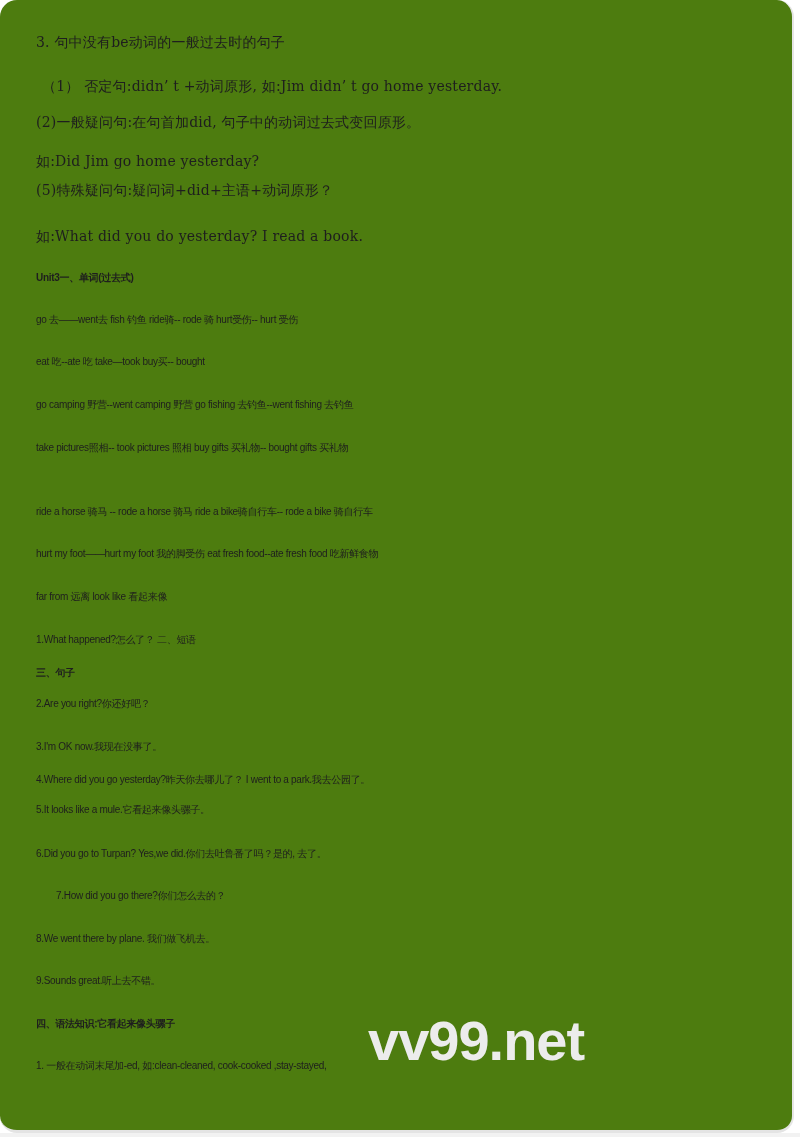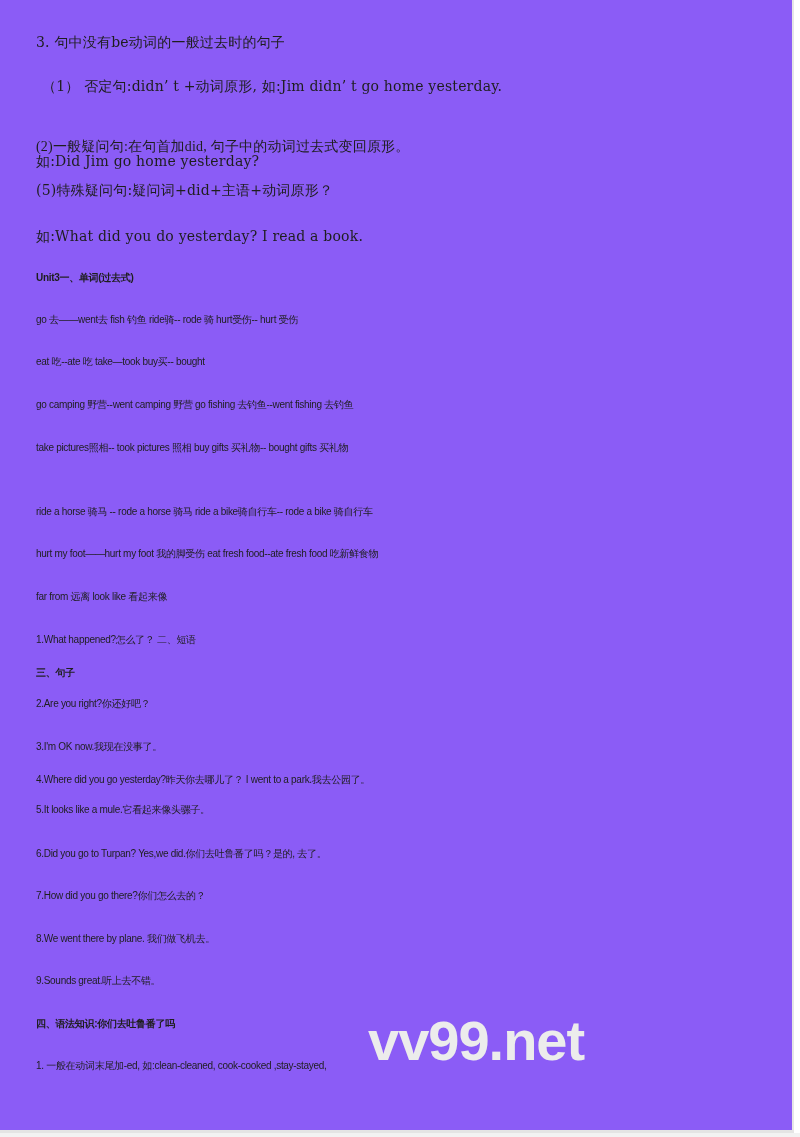--- a/index.html
+++ b/index.html
@@ -12,23 +12,24 @@
       height: 1137px;
       position: relative;
       overflow: hidden;
       color: #1e1e1e;
     }
     .page {
       position: absolute;
       left: 0; top: 0;
       width: 792px;
       height: 1130px;
-      background: #8b5cf6;
+      background: #4d7c0f;
       border-right: 2px solid #e6e6e6;
       border-bottom: 3px solid #e4e4e4;
+      border-radius: 17px;
     }
     .bottom-strip {
       position: absolute;
       left: 0; top: 1133px;
       width: 800px; height: 4px;
       background: #f2f2f2;
     }
     .line {
       position: absolute;
       left: 36px;
@@ -63,44 +64,44 @@
   </style>
 </head>
 <body>
 
 <div class="page">
 
   <div class="line serif" style="top:32px;">
     <span>3. 句中没有be动词的一般过去时的句子</span>
   </div>
   <div class="line serif" style="top:76px; left:42px;">（1） 否定句:didn’ t +动词原形, 如:Jim didn’ t go home yesterday.</div>
-  <div class="line serif" style="top:137px;font-family:Liberation Serif, serif;">(2)一般疑问句:在句首加did, 句子中的动词过去式变回原形。</div>
+  <div class="line serif" style="top:112px;">(2)一般疑问句:在句首加did, 句子中的动词过去式变回原形。</div>
   <div class="line serif" style="top:151px;">如:Did Jim go home yesterday?</div>
   <div class="line serif" style="top:180px;">(5)特殊疑问句:疑问词+did+主语+动词原形？</div>
   <div class="line serif" style="top:226px;">如:What did you do yesterday? I read a book.</div>
 
   <div class="line sans bold" style="top:268px;">Unit3一、单词(过去式)</div>
   <div class="line sans" style="top:310px;">go 去——went去    fish 钓鱼     ride骑-- rode 骑    hurt受伤-- hurt 受伤</div>
   <div class="line sans" style="top:352px;">eat 吃--ate 吃     take—took     buy买-- bought</div>
   <div class="line sans" style="top:395px;">go camping 野营--went camping   野营      go fishing 去钓鱼--went fishing 去钓鱼</div>
   <div class="line sans" style="top:502px;">ride a horse 骑马 -- rode a horse 骑马  ride a bike骑自行车-- rode a bike 骑自行车</div>
   <div class="line sans" style="top:438px;">take pictures照相-- took pictures 照相   buy gifts 买礼物-- bought gifts 买礼物</div>
   <div class="line sans" style="top:544px;">hurt my foot——hurt my foot 我的脚受伤 eat fresh food--ate fresh food 吃新鲜食物</div>
   <div class="line sans" style="top:587px;"> far from 远离    look like 看起来像</div>
 
   <div class="line sans" style="top:630px;">1.What happened?怎么了？   二、短语</div>
   <div class="line sans bold" style="top:663px;">三、句子</div>
   <div class="line sans" style="top:694px;">2.Are you right?你还好吧？</div>
   <div class="line sans" style="top:737px;">3.I'm OK now.我现在没事了。</div>
   <div class="line sans" style="top:770px;">4.Where did you go yesterday?昨天你去哪儿了？    I went to a park.我去公园了。</div>
   <div class="line sans" style="top:800px;">5.It looks like a mule.它看起来像头骡子。</div>
   <div class="line sans" style="top:844px;">6.Did you go to Turpan? Yes,we did.你们去吐鲁番了吗？是的, 去了。</div>
-  <div class="line sans" style="top:886px;">7.How did you go there?你们怎么去的？</div>
+  <div class="line sans" style="top:886px;margin-left:20px;">7.How did you go there?你们怎么去的？</div>
   <div class="line sans" style="top:929px;">8.We went there by plane. 我们做飞机去。</div>
   <div class="line sans" style="top:971px;">9.Sounds great.听上去不错。</div>
 
-  <div class="line sans bold" style="top:1014px;">四、语法知识:你们去吐鲁番了吗</div>
+  <div class="line sans bold" style="top:1014px;">四、语法知识:它看起来像头骡子</div>
   <div class="line sans" style="top:1056px;text-align:center;">1. 一般在动词末尾加-ed, 如:clean-cleaned, cook-cooked ,stay-stayed,</div>
 
   <div class="watermark">vv99.net</div>
 </div>
 
 <div class="bottom-strip"></div>
 
 </body></html>

